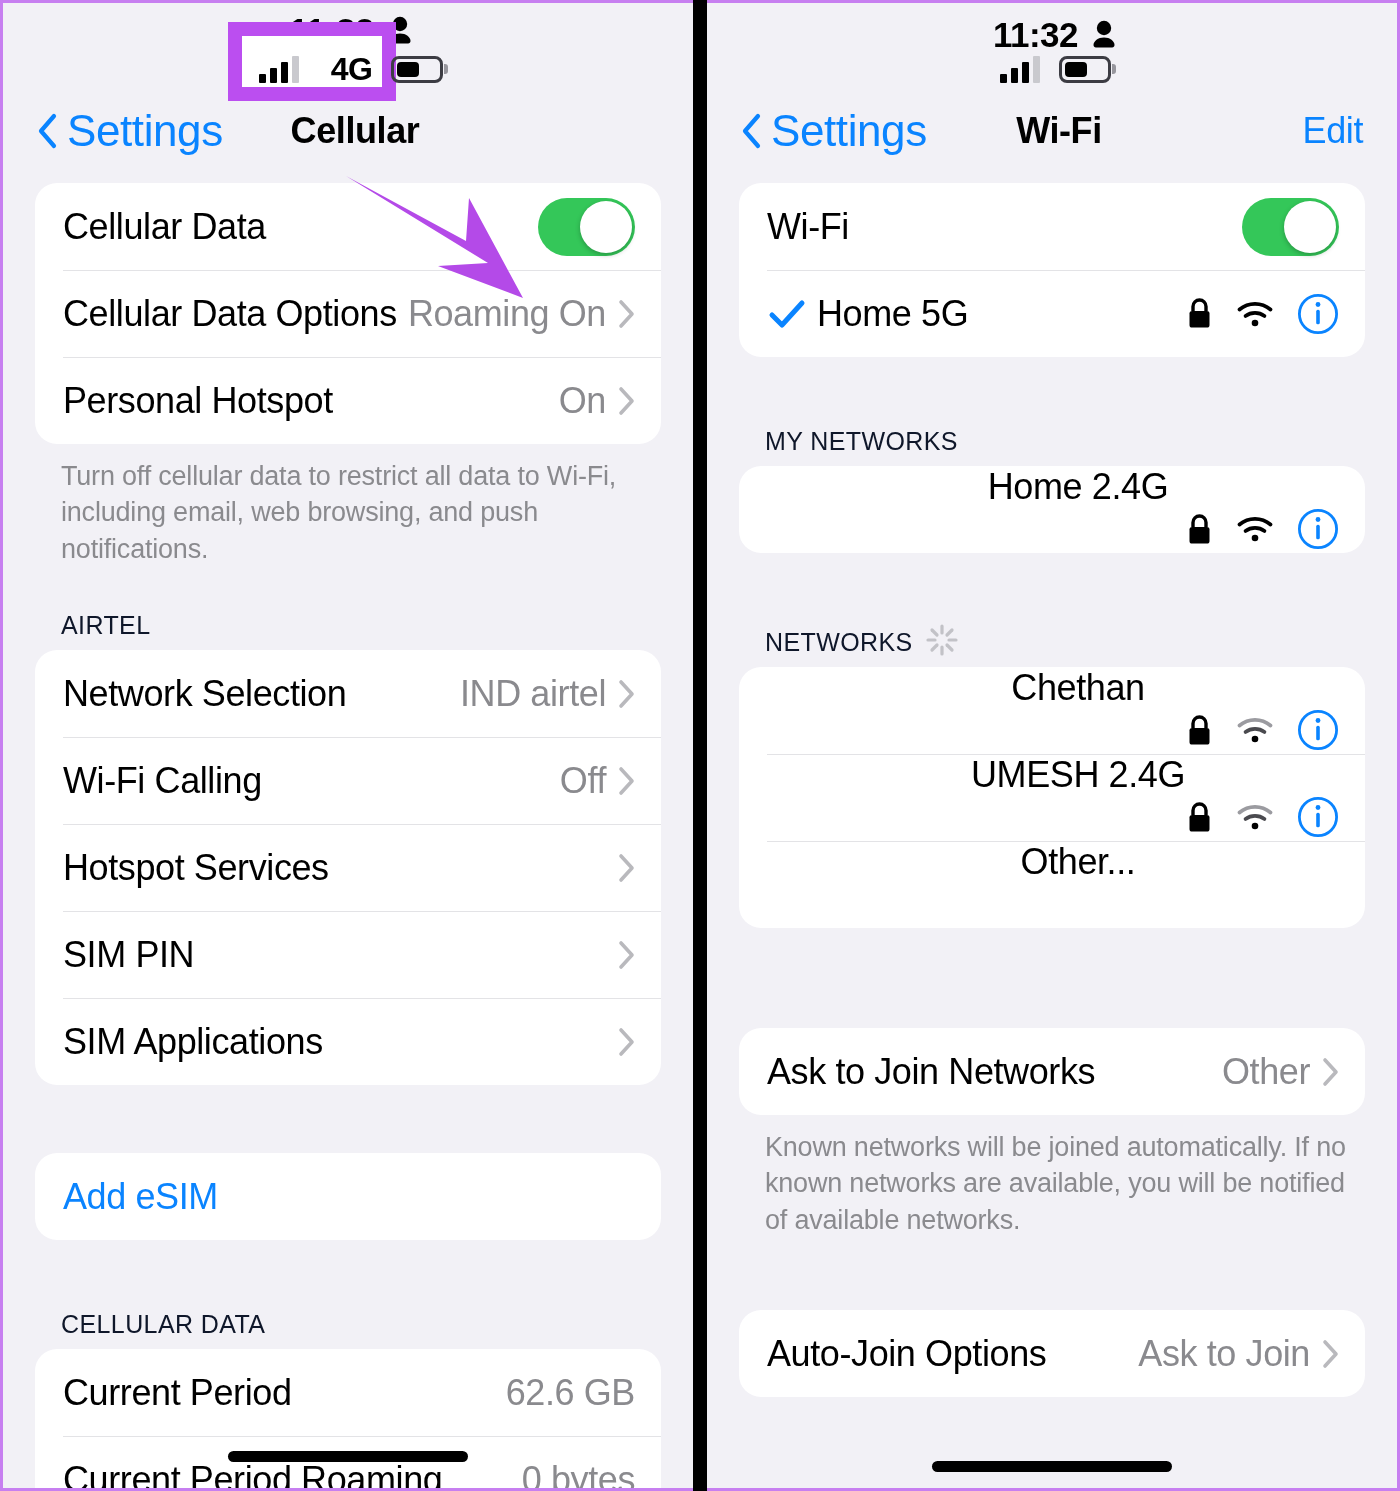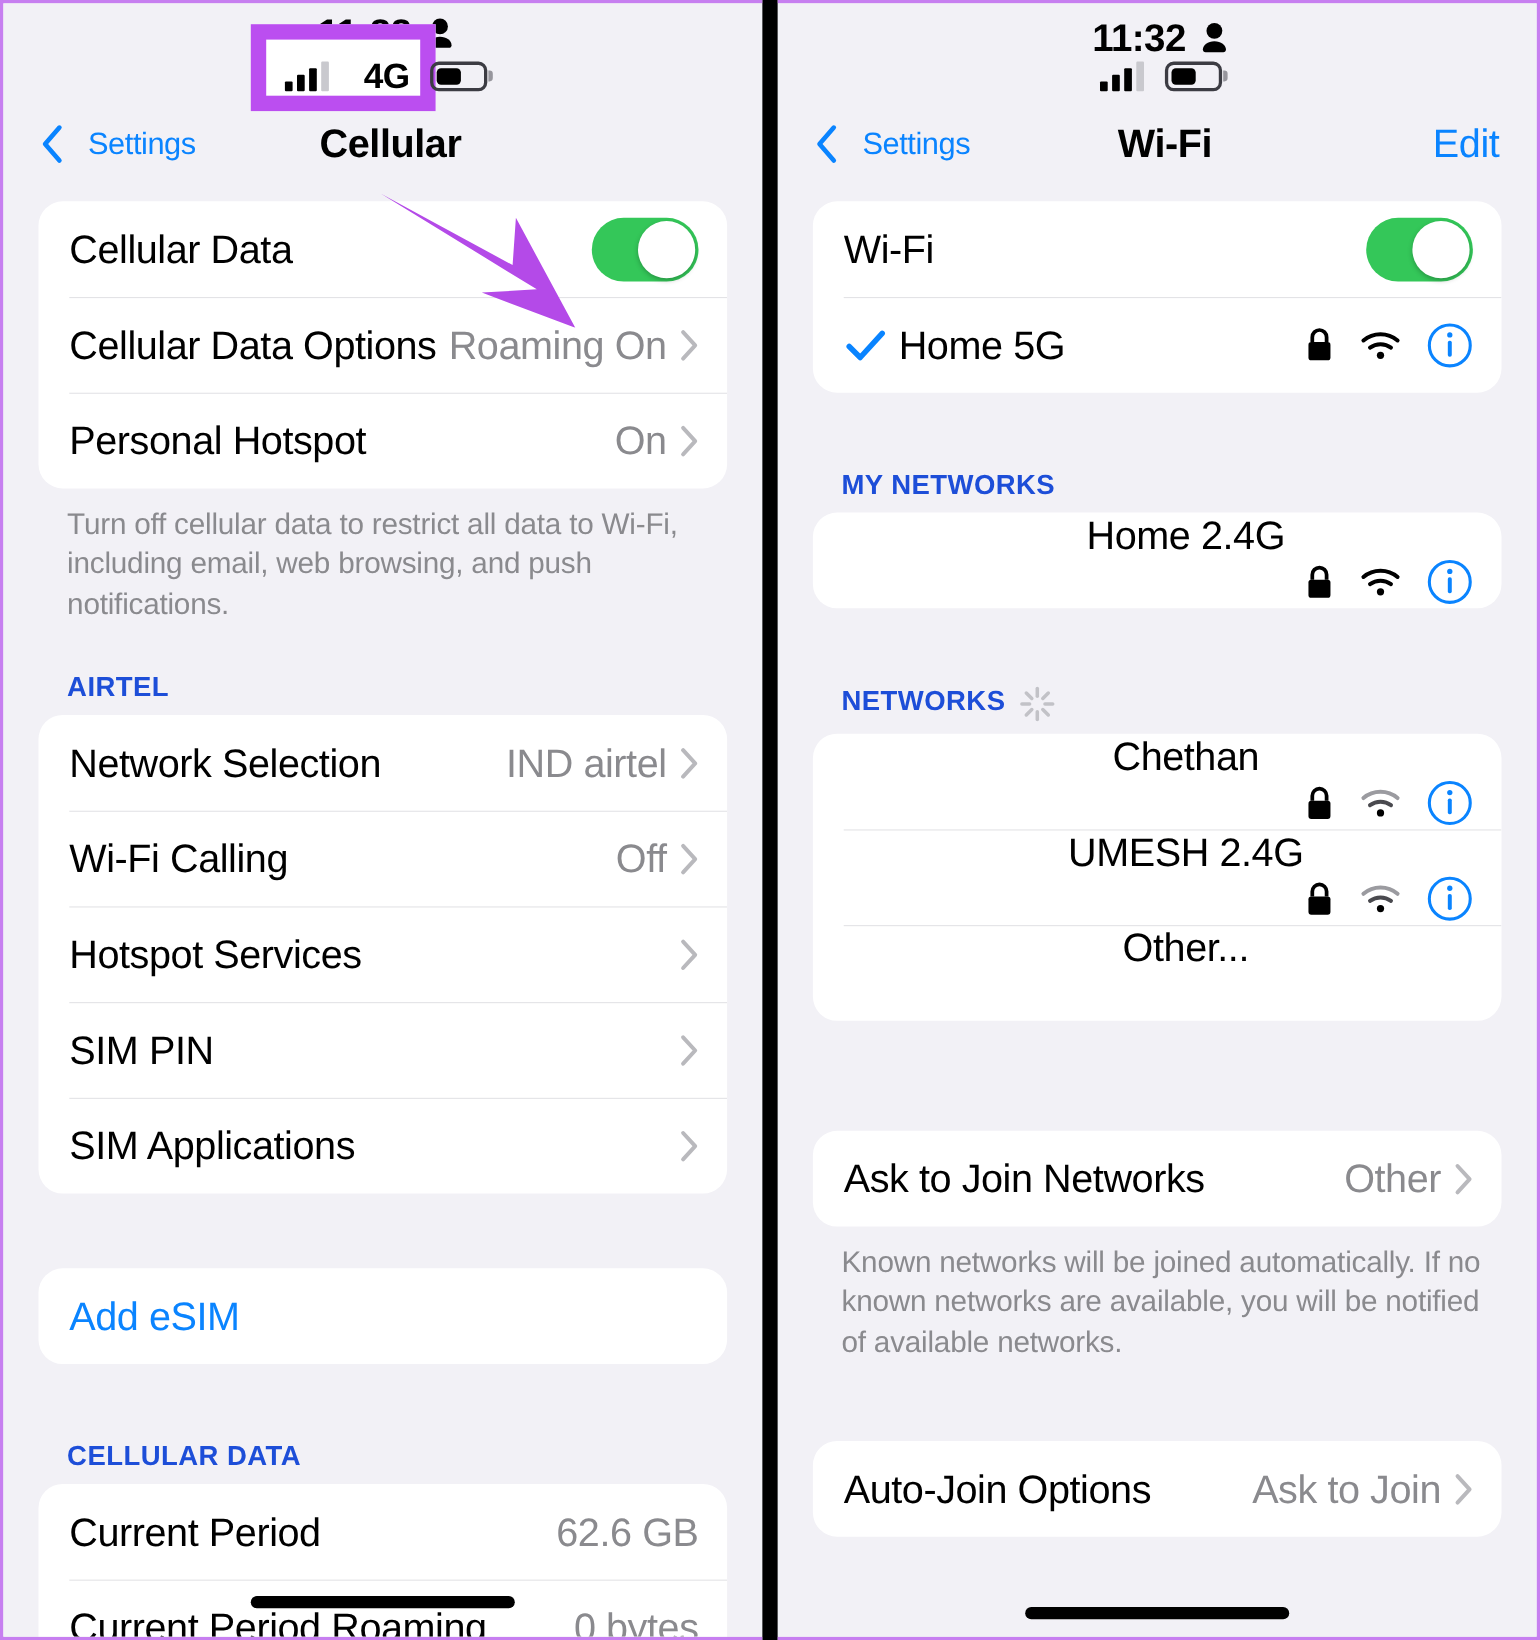--- a/index.html
+++ b/index.html
@@ -137,23 +137,23 @@
   .nav-bar {
     height: 72px;
     display: flex;
     align-items: center;
     position: relative;
     padding: 0 34px;
   }
   .nav-back {
     display: flex;
     align-items: center;
-    gap: 22px;
+    gap: 9px;
     color: #0a84ff;
-    font-size: 28px;
+    font-size: 44px;
     letter-spacing: -0.4px;
   }
   .chev-back { display:block; }
   .nav-title {
     position: absolute;
     left: 14px; right: 0;
     text-align: center;
     font-size: 36px;
     font-weight: 700;
     color: #000;
@@ -165,27 +165,26 @@
     color: #0a84ff;
     font-size: 36px;
     letter-spacing: -0.4px;
   }
 
   
   .content { position: relative; }
 
   .group-header {
     font-size: 25px;
-    color: #1d4ed8;
+    color: #0f172a;
     letter-spacing: .4px;
     padding: 0 0 10px 58px;
     display: flex;
-    align-items: flex-start;
+    align-items: flex-end;
     gap: 12px;
-    font-weight: bold;
   }
 
   .card {
     background: #fff;
     border-radius: 22px;
     margin: 0 32px;
     overflow: hidden;
   }
 
   .row {

